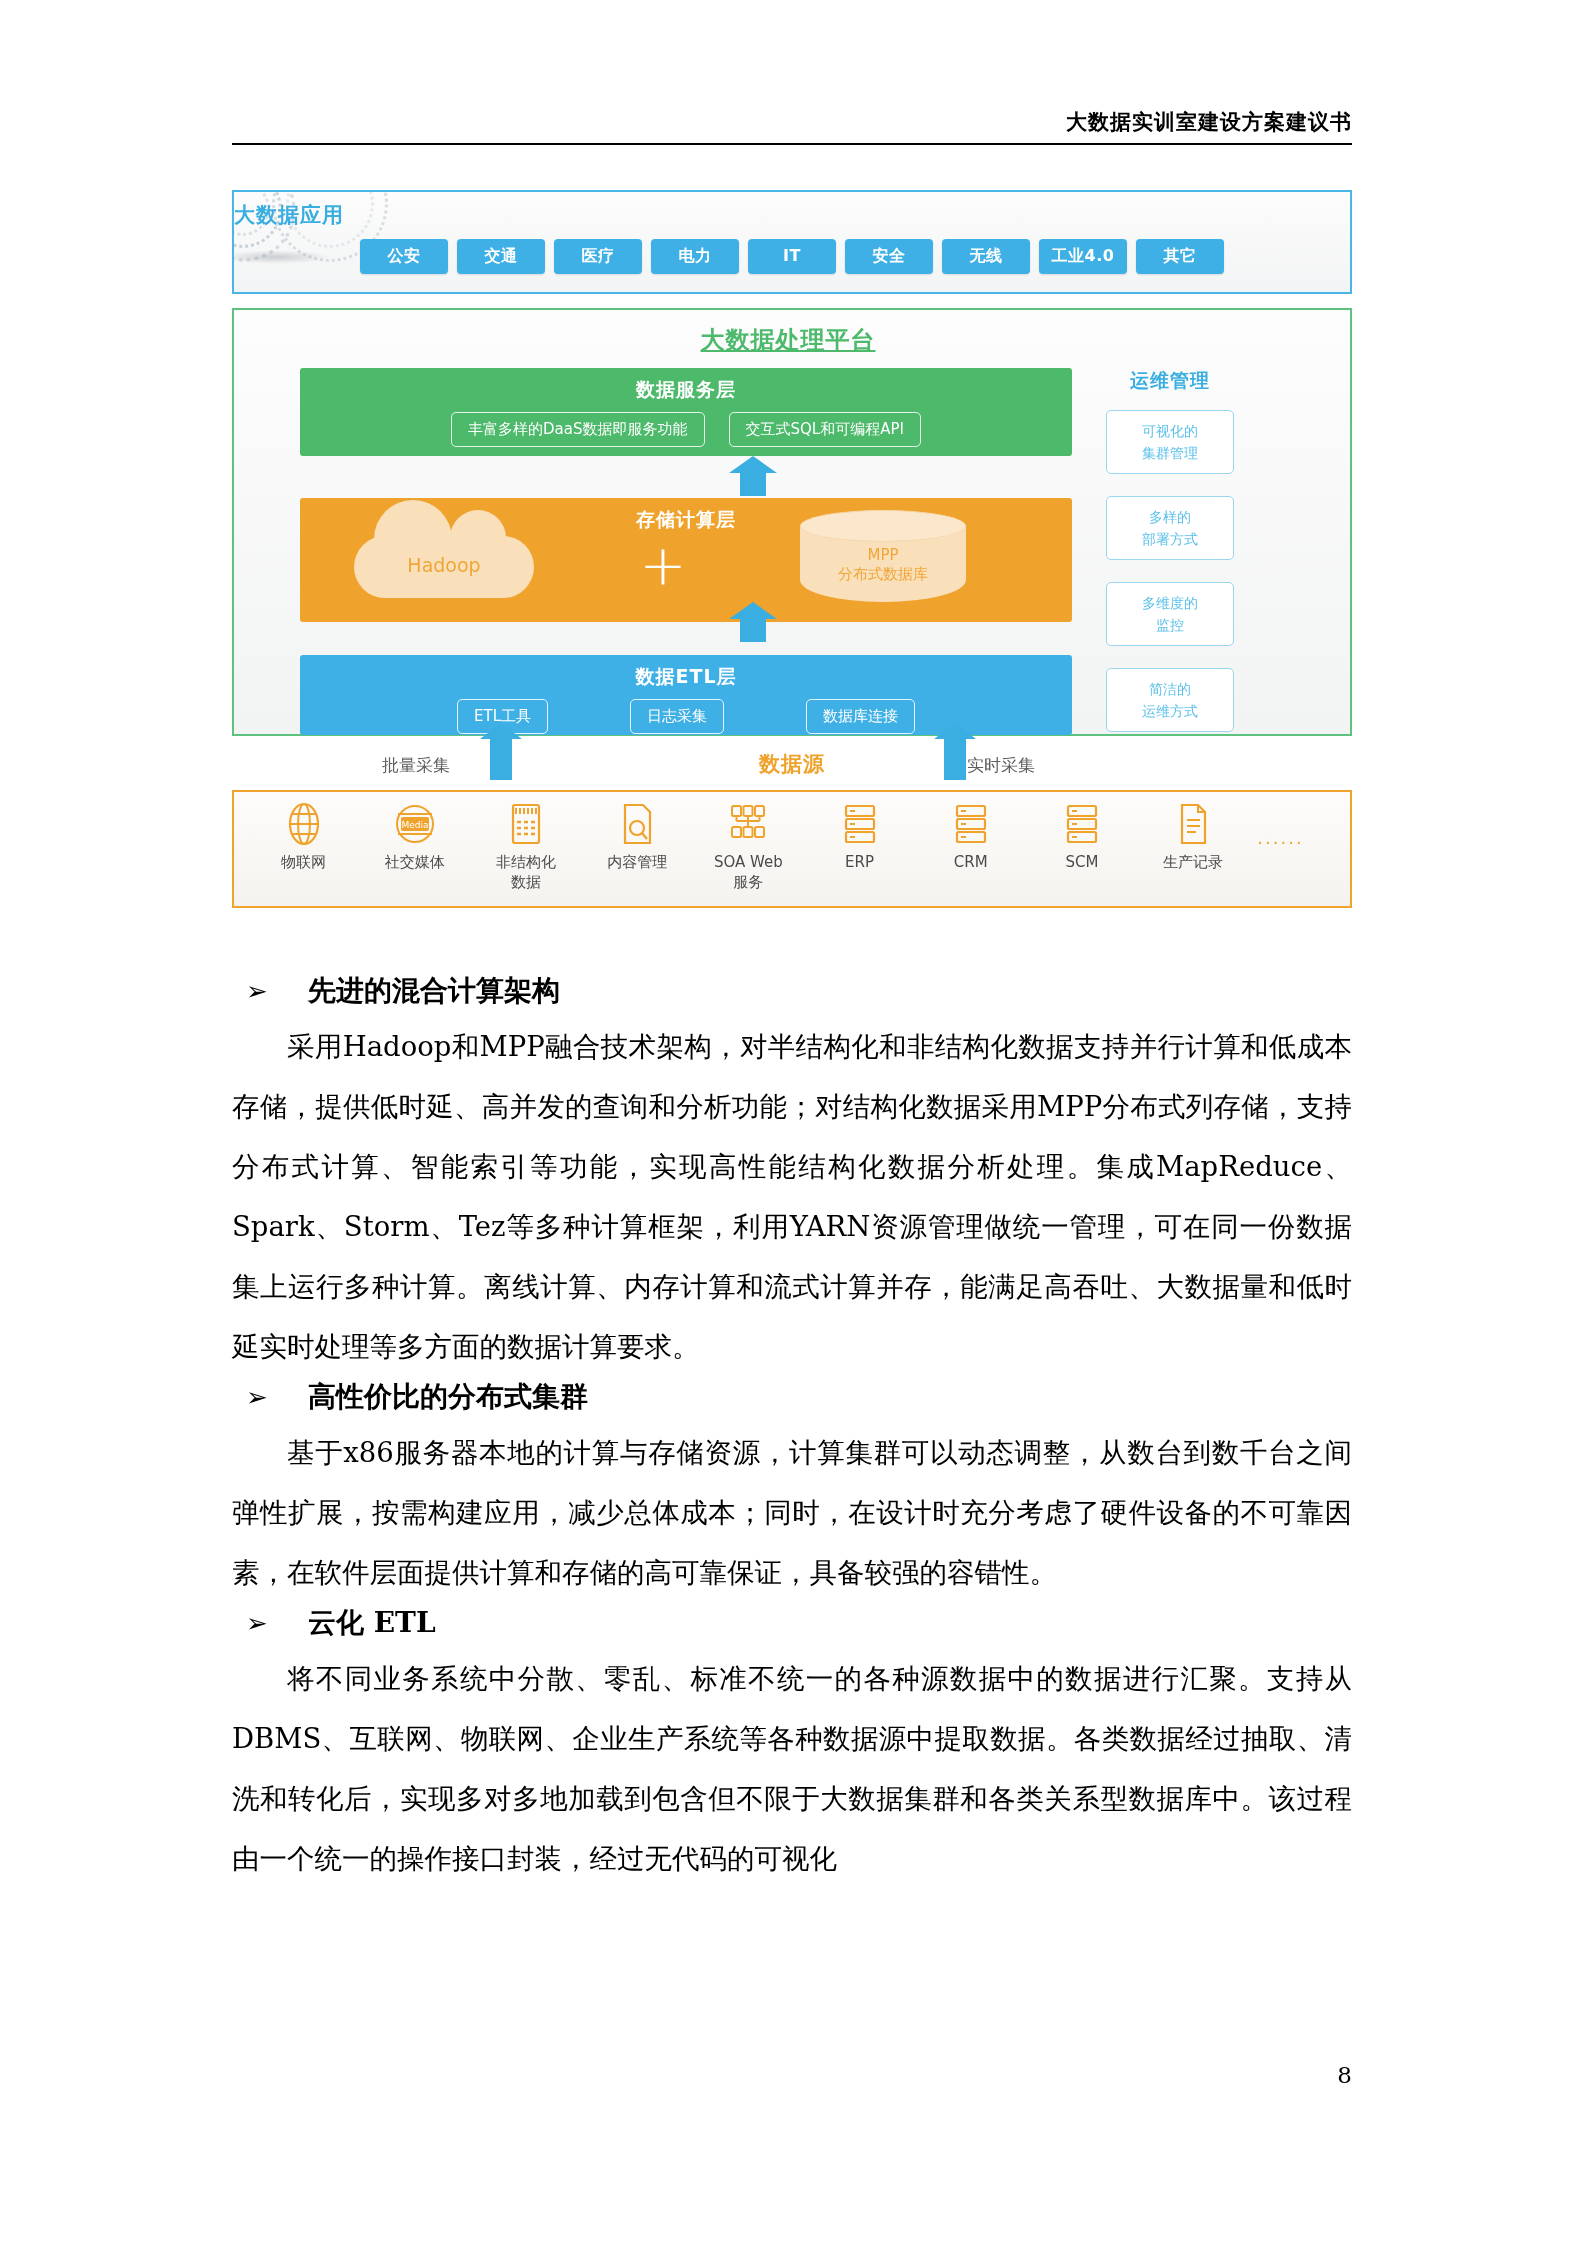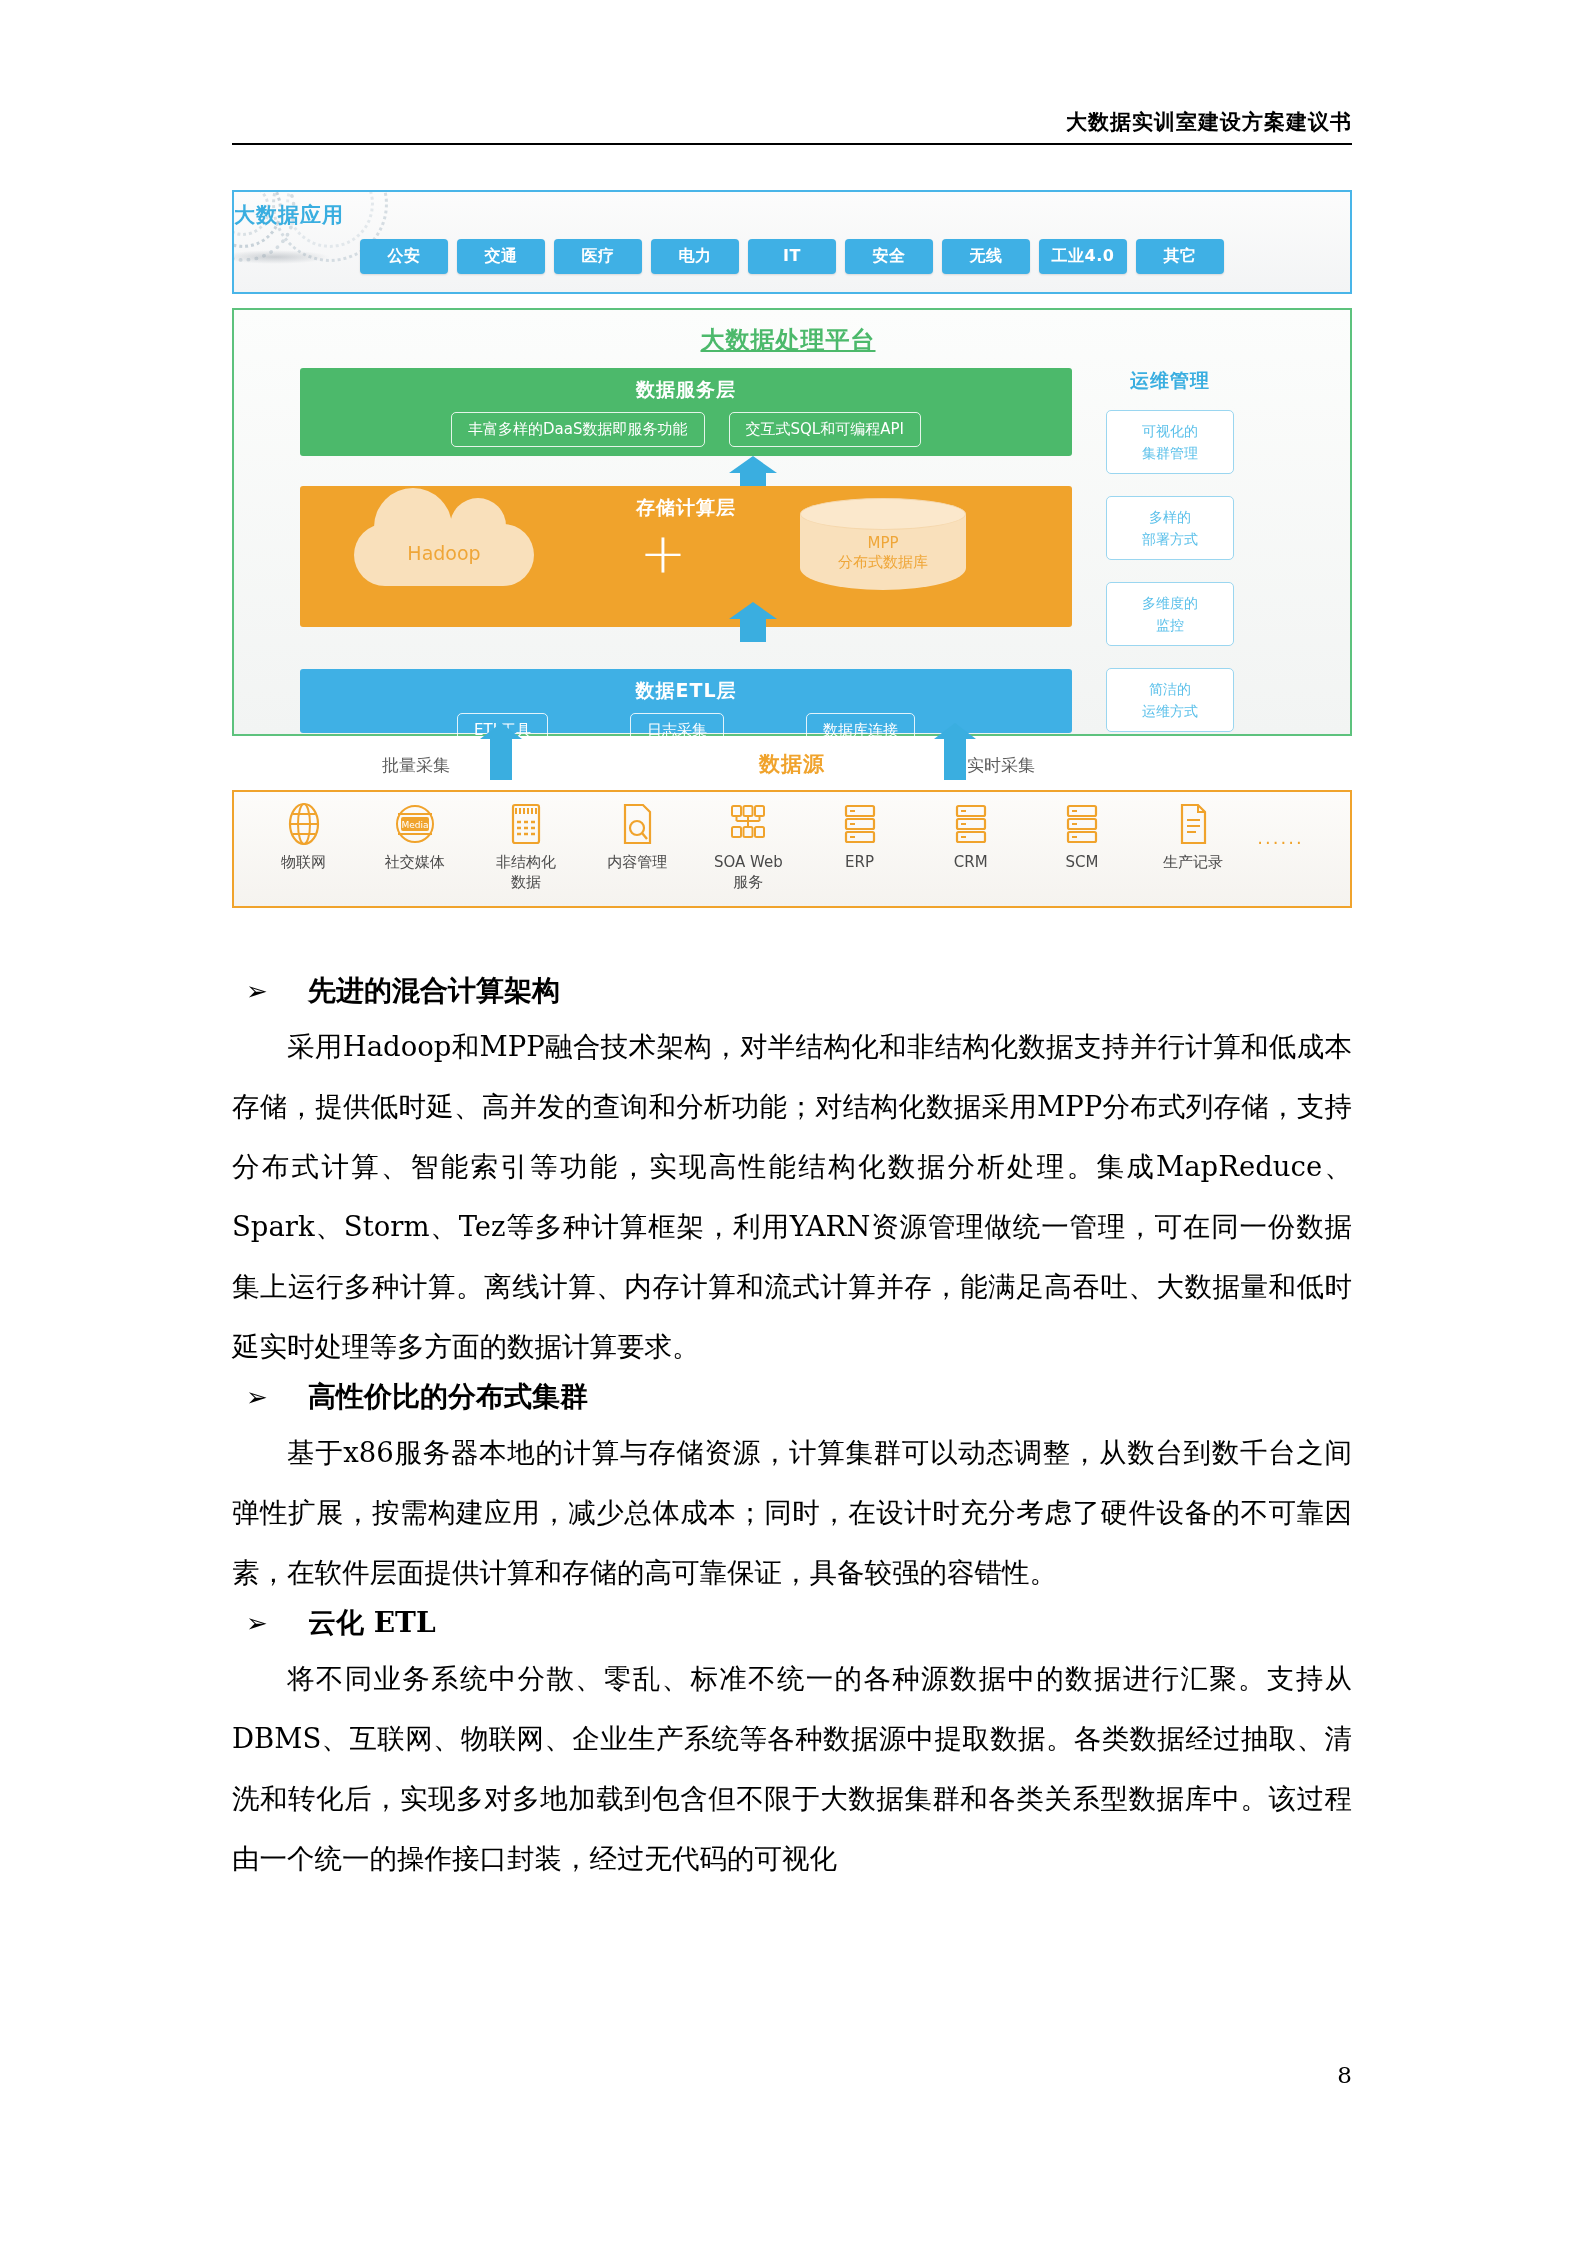--- a/index.html
+++ b/index.html
@@ -162,22 +162,22 @@
     padding: 7px 16px;
     text-align: center;
     white-space: nowrap;
   }
 
   .layer-service { background: #4cb96b; height: 88px; }
   .layer-service .pill-row { gap: 24px; }
 
   .layer-storage {
     background: #f0a32c;
-    height: 141px;
-    margin-top: 30px;
+    height: 124px;
+    margin-top: 42px;
   }
   .storage-body {
     position: absolute;
     left: 0; right: 0; top: 0; bottom: 0;
   }
   .cloud {
     position: absolute;
     left: 54px; top: 38px;
     width: 180px; height: 62px;
     background: #f9e0bb;
@@ -236,22 +236,22 @@
     text-align: center;
     font-family: "DejaVu Sans", "Liberation Sans", sans-serif;
     font-size: 15px;
     color: #efa638;
     line-height: 19px;
     z-index: 3;
   }
 
   .layer-etl {
     background: #3fb0e5;
-    height: 64px;
-    margin-top: 42px;
+    height: 80px;
+    margin-top: 33px;
   }
   .layer-etl .pill-row { gap: 82px; }
 
   .up-arrow {
     position: absolute;
     width: 26px;
     background: #3aaee0;
   }
   .up-arrow:before {
     content: "";

